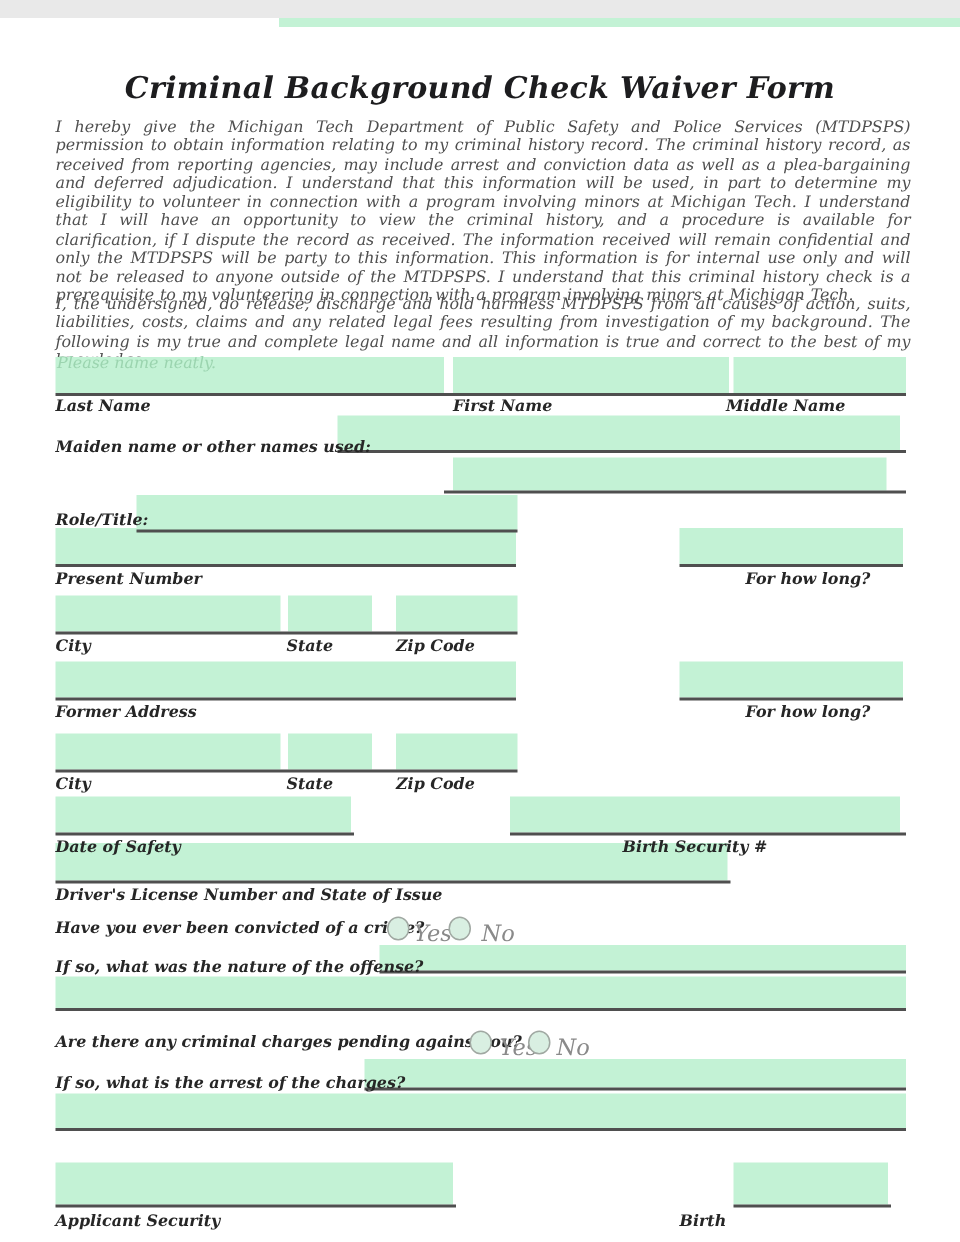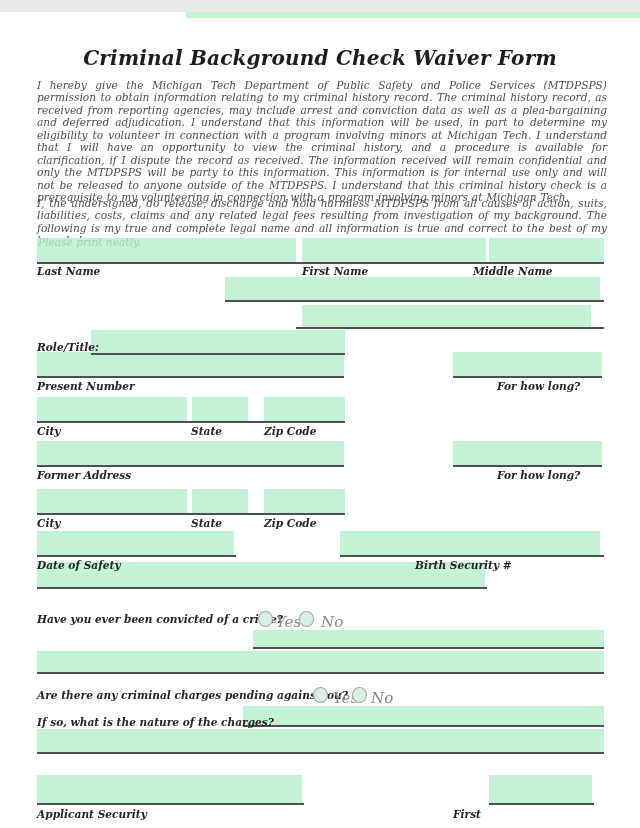--- a/index.html
+++ b/index.html
@@ -48,32 +48,33 @@
 
 <div class="page">
 
   <div class="abs edge-strip" style="left:186px;top:0;width:454px;height:6px;"></div>
   <div class="abs edge-strip" style="left:0;top:822px;width:457px;height:6px;"></div>
 
   <h1 class="abs title" style="margin:0;">Criminal Background Check Waiver Form</h1>
 
   <p class="abs para" style="margin:0;top:67px;">I hereby give the Michigan Tech Department of Public Safety and Police Services (MTDPSPS) permission to obtain information relating to my criminal history record. The criminal history record, as received from reporting agencies, may include arrest and conviction data as well as a plea-bargaining and deferred adjudication. I understand that this information will be used, in part to determine my eligibility to volunteer in connection with a program involving minors at Michigan Tech. I understand that I will have an opportunity to view the criminal history, and a procedure is available for clarification, if I dispute the record as received. The information received will remain confidential and only the MTDPSPS will be party to this information. This information is for internal use only and will not be released to anyone outside of the MTDPSPS. I understand that this criminal history check is a prerequisite to my volunteering in connection with a program involving minors at Michigan Tech.</p>
   <p class="abs para last-just" style="margin:0;top:185px;">I, the undersigned, do release, discharge and hold harmless MTDPSPS from all causes of action, suits, liabilities, costs, claims and any related legal fees resulting from investigation of my background. The following is my true and complete legal name and all information is true and correct to the best of my knowledge.</p>
-  <div class="abs notice">Please print neatly.</div>
+  <div class="abs notice">Please name neatly.</div>
 
   <div class="abs field" style="left:37px;top:226px;width:259px;height:24px;"></div>
   <div class="abs field" style="left:302px;top:226px;width:184px;height:24px;"></div>
   <div class="abs field" style="left:489px;top:226px;width:115px;height:24px;"></div>
   <div class="abs rule" style="left:37px;top:250px;width:567px;"></div>
   <span class="abs lbl" style="left:37px;top:253px;">Last Name</span>
   <span class="abs lbl" style="left:302px;top:253px;">First Name</span>
-  <span class="abs lbl" style="left:473px;top:253px;">Middle Name</span>
+  <span class="abs lbl" style="left:484px;top:253px;">Middle Name</span>
 
   <div class="abs field" style="left:225px;top:265px;width:375px;height:23px;"></div>
   <div class="abs rule" style="left:225px;top:288px;width:379px;"></div>
+  <span class="abs lbl" style="left:37px;top:280px;">Maiden name or other names used:</span>
 
   <div class="abs field" style="left:302px;top:293px;width:289px;height:22px;"></div>
   <div class="abs rule" style="left:296px;top:315px;width:308px;"></div>
 
   <div class="abs field" style="left:91px;top:318px;width:254px;height:23px;"></div>
   <div class="abs rule" style="left:91px;top:341px;width:254px;"></div>
   <span class="abs lbl" style="left:37px;top:329px;">Role/Title:</span>
 
   <div class="abs field" style="left:37px;top:340px;width:307px;height:24px;"></div>
   <div class="abs rule" style="left:37px;top:364px;width:307px;"></div>
@@ -107,44 +108,46 @@
 
   <div class="abs field" style="left:37px;top:519px;width:197px;height:24px;"></div>
   <div class="abs rule" style="left:37px;top:543px;width:199px;"></div>
   <div class="abs field" style="left:340px;top:519px;width:260px;height:24px;"></div>
   <div class="abs rule" style="left:340px;top:543px;width:264px;"></div>
   <span class="abs lbl" style="left:37px;top:547px;">Date of Safety</span>
   <span class="abs lbl" style="left:415px;top:547px;">Birth Security #</span>
 
   <div class="abs field" style="left:37px;top:550px;width:448px;height:25px;"></div>
   <div class="abs rule" style="left:37px;top:575px;width:450px;"></div>
+  <span class="abs lbl" style="left:37px;top:579px;">Driver's License Number and State of Issue</span>
 
   <span class="abs qlbl" style="left:37px;top:601px;">Have you ever been convicted of a crime?</span>
   <span class="abs radio" style="left:258px;top:599px;"></span>
   <span class="abs yn" style="left:276px;top:601px;">Yes</span>
   <span class="abs radio" style="left:299px;top:599px;"></span>
   <span class="abs yn" style="left:321px;top:601px;">No</span>
 
+  <span class="abs qlbl" style="left:37px;top:627px;">If so, what was the nature of the offense?</span>
   <div class="abs field" style="left:253px;top:618px;width:351px;height:17px;"></div>
   <div class="abs rule" style="left:253px;top:635px;width:351px;"></div>
   <div class="abs field" style="left:37px;top:639px;width:567px;height:21px;"></div>
   <div class="abs rule" style="left:37px;top:660px;width:567px;"></div>
 
   <span class="abs qlbl" style="left:37px;top:677px;">Are there any criminal charges pending againstyou?</span>
   <span class="abs radio" style="left:313px;top:675px;"></span>
   <span class="abs yn" style="left:333px;top:677px;">Yes</span>
   <span class="abs radio" style="left:352px;top:675px;"></span>
   <span class="abs yn" style="left:371px;top:677px;">No</span>
 
-  <span class="abs qlbl" style="left:37px;top:704px;">If so, what is the nature of the charges?</span>
+  <span class="abs qlbl" style="left:37px;top:704px;">If so, what is the arrest of the charges?</span>
   <div class="abs field" style="left:243px;top:694px;width:361px;height:19px;"></div>
   <div class="abs rule" style="left:243px;top:713px;width:361px;"></div>
   <div class="abs field" style="left:37px;top:717px;width:567px;height:23px;"></div>
   <div class="abs rule" style="left:37px;top:740px;width:567px;"></div>
 
   <div class="abs field" style="left:37px;top:763px;width:265px;height:28px;"></div>
   <div class="abs rule" style="left:37px;top:791px;width:267px;"></div>
   <div class="abs field" style="left:489px;top:763px;width:103px;height:28px;"></div>
   <div class="abs rule" style="left:489px;top:791px;width:105px;"></div>
   <span class="abs lbl" style="left:37px;top:796px;">Applicant Security</span>
-  <span class="abs lbl" style="left:453px;top:796px;">First</span>
+  <span class="abs lbl" style="left:453px;top:796px;">Birth</span>
 
 </div>
 
 </body></html>

